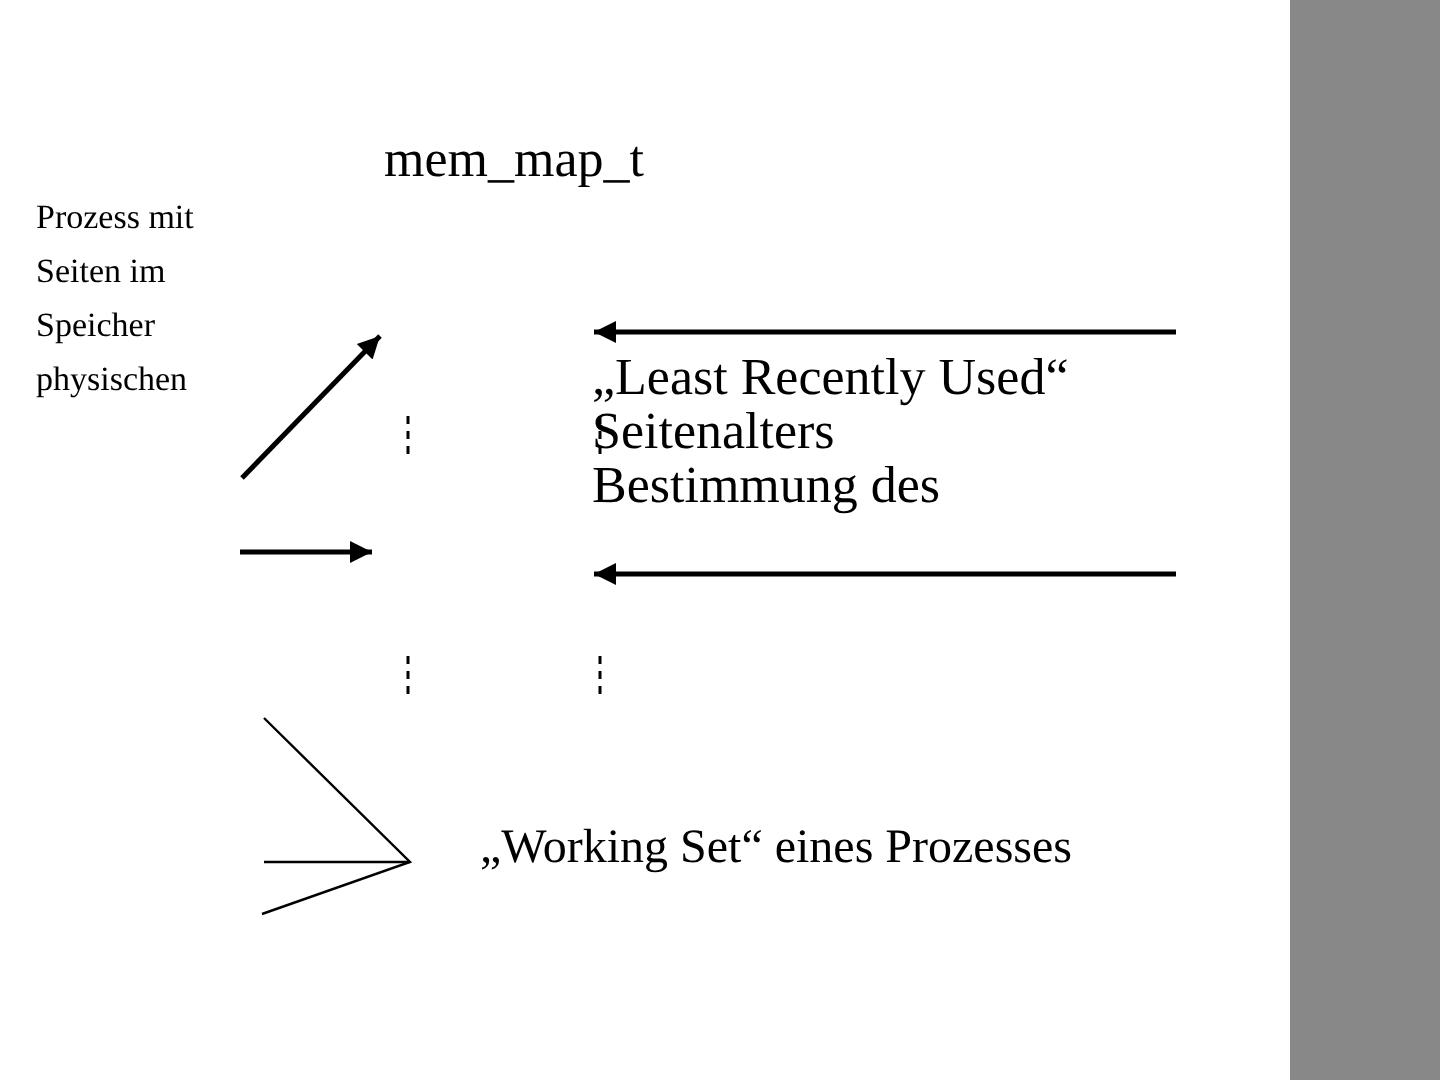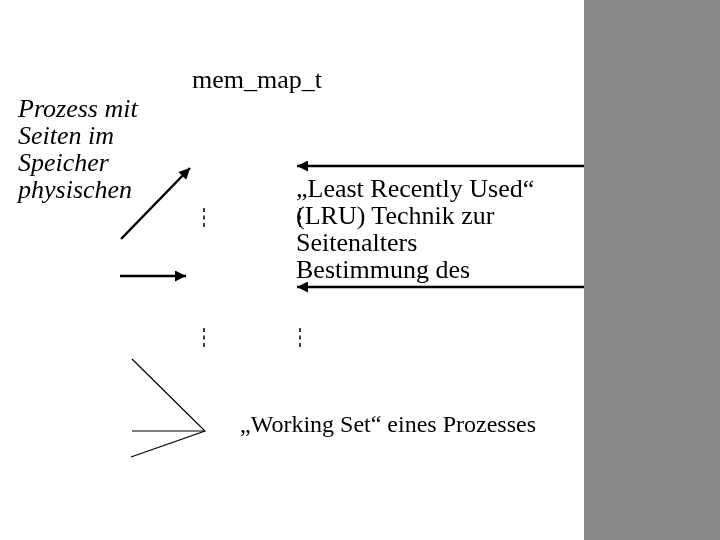--- a/index.html
+++ b/index.html
@@ -6,41 +6,40 @@
     --ink: #000000;
     --paper: #ffffff;
   }
   * { margin: 0; padding: 0; box-sizing: border-box; }
   html, body {
     background: #888;
     font-family: "Liberation Serif", "DejaVu Serif", serif;
   }
   .slide {
     position: relative;
-    width: 584px;
+    width: 645px;
     height: 540px;
     background: var(--paper);
     color: var(--ink);
     overflow: hidden;
   }
   .abs { position: absolute; }
   .slide-title {
     left: 192px;
     top: 66px;
     font-size: 26px;
     line-height: 27px;
     white-space: nowrap;
   }
   .process-label {
     left: 18px;
     top: 95px;
-    font-size: 26px;
+    font-size: 17px;
     line-height: 27px;
     white-space: nowrap;
-    font-style: italic;
   }
   .lru-label {
     left: 296px;
     top: 175px;
     width: 300px;
     font-size: 26px;
     line-height: 27px;
   }
   .working-set-label {
     left: 240px;
@@ -119,21 +118,20 @@
 
   <div class="abs process-label">
     <div>Prozess mit</div>
     <div>Seiten im</div>
     <div>Speicher</div>
     <div>physischen</div>
   </div>
 
   <div class="abs lru-label">
     <div>„Least Recently Used“</div>
-    <div>(LRU) Technik zur</div>
     <div>Seitenalters</div>
     <div>Bestimmung des</div>
   </div>
 
   <div class="abs working-set-label">„Working Set“ eines Prozesses</div>
 
   <div class="abs page-number">1</div>
 
 </div>
 

